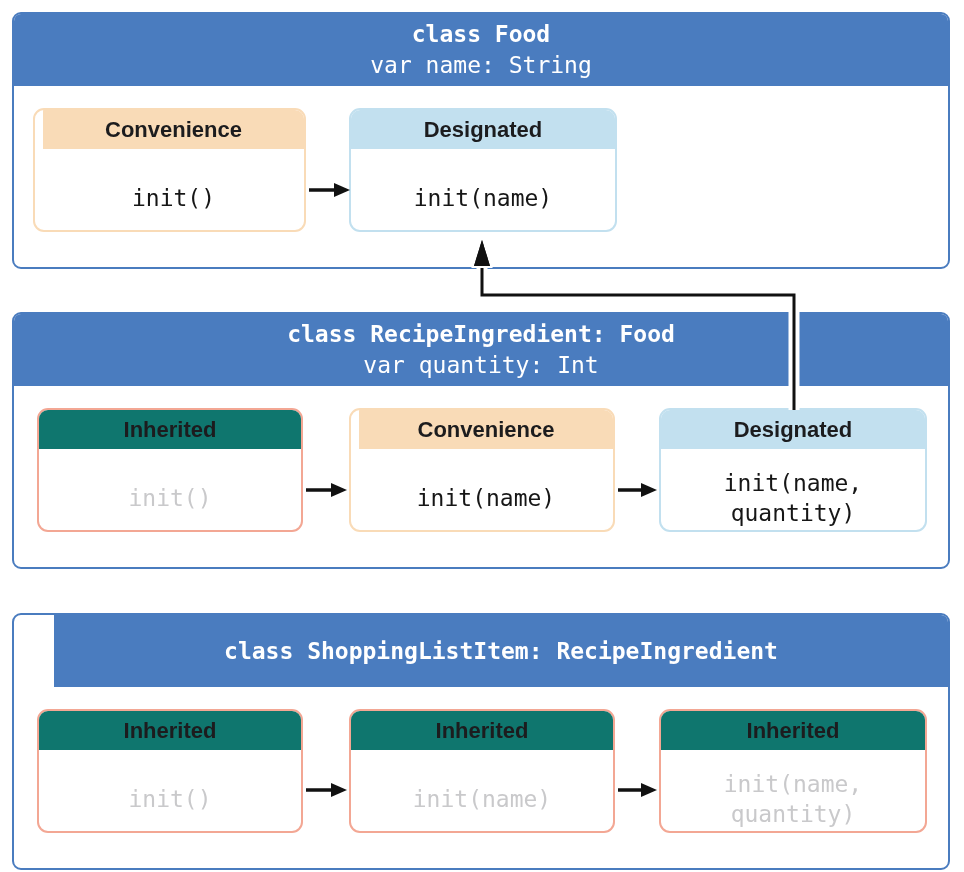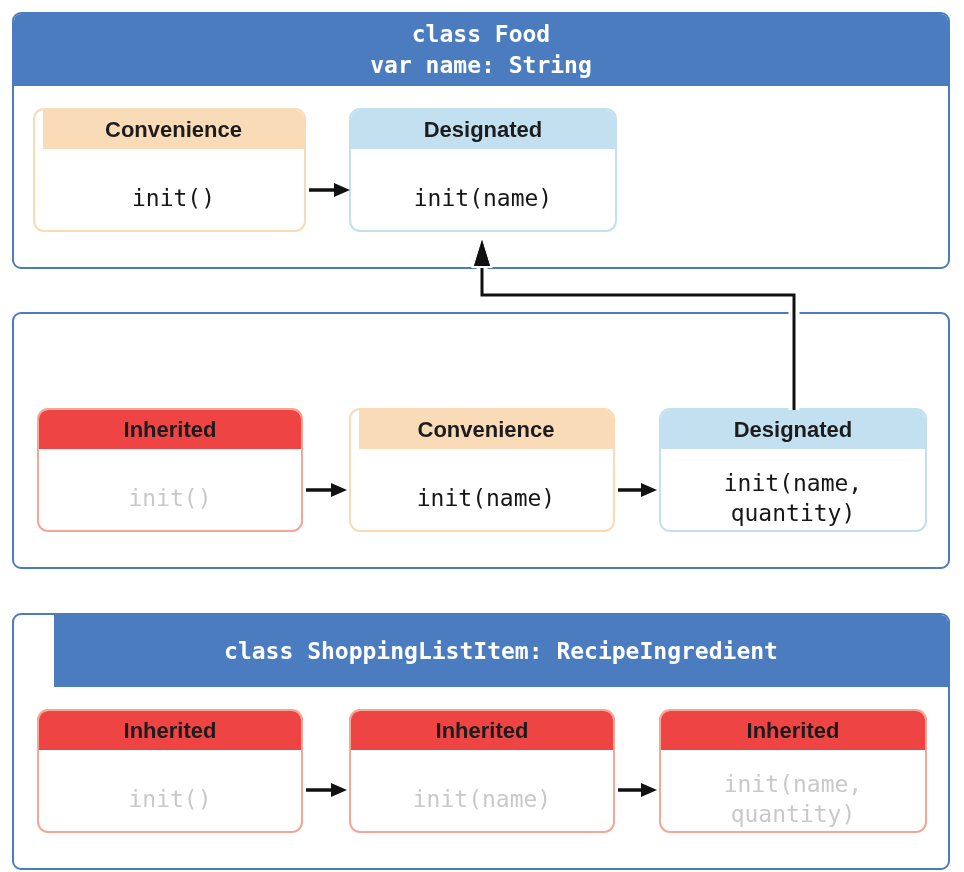--- a/index.html
+++ b/index.html
@@ -33,21 +33,21 @@
     align-items: center;
     text-align: center;
   }
   .cls-title {
     font-weight: bold;
     font-size: 23px;
     line-height: 31px;
     white-space: pre;
   }
   .cls-sub {
-    font-weight: bold;
+    font-weight: normal;
     font-size: 23px;
     line-height: 31px;
     white-space: pre;
   }
 
   
   .init-box {
     position: absolute;
     height: 124px;
     border-radius: 11px;
@@ -76,21 +76,21 @@
     line-height: 30px;
     color: #161616;
     white-space: pre-line;
     margin-top: 8px;
   }
   .kind-peach  { border-color: #F9DBB7; padding-left: 8px; }
   .kind-peach  .init-head { background: #F9DBB7; }
   .kind-blue   { border-color: #C2E0EF; }
   .kind-blue   .init-head { background: #C2E0EF; }
   .kind-salmon { border-color: #F3A794; }
-  .kind-salmon .init-head { background: #ef4444; }
+  .kind-salmon .init-head { background: #0f766e; }
   .code-inherited { color: #C9C9CB; }
 
   
   .overlay {
     position: absolute;
     left: 0; top: 0;
     width: 964px; height: 872px;
     z-index: 5;
     pointer-events: none;
   }
@@ -109,20 +109,24 @@
       <div class="init-head">Convenience</div>
       <div class="init-code">init()</div>
     </div>
     <div class="init-box kind-blue" style="left:335px; top:94px; width:268px;">
       <div class="init-head">Designated</div>
       <div class="init-code">init(name)</div>
     </div>
   </section>
 
   <section class="cls" style="top:312px;">
+    <header class="cls-head">
+      <div class="cls-title">class RecipeIngredient: Food</div>
+      <div class="cls-sub">var quantity: Int</div>
+    </header>
     <div class="init-box kind-salmon" style="left:23px; top:94px; width:266px;">
       <div class="init-head">Inherited</div>
       <div class="init-code code-inherited">init()</div>
     </div>
     <div class="init-box kind-peach" style="left:335px; top:94px; width:266px;">
       <div class="init-head">Convenience</div>
       <div class="init-code">init(name)</div>
     </div>
     <div class="init-box kind-blue" style="left:645px; top:94px; width:268px;">
       <div class="init-head">Designated</div>

